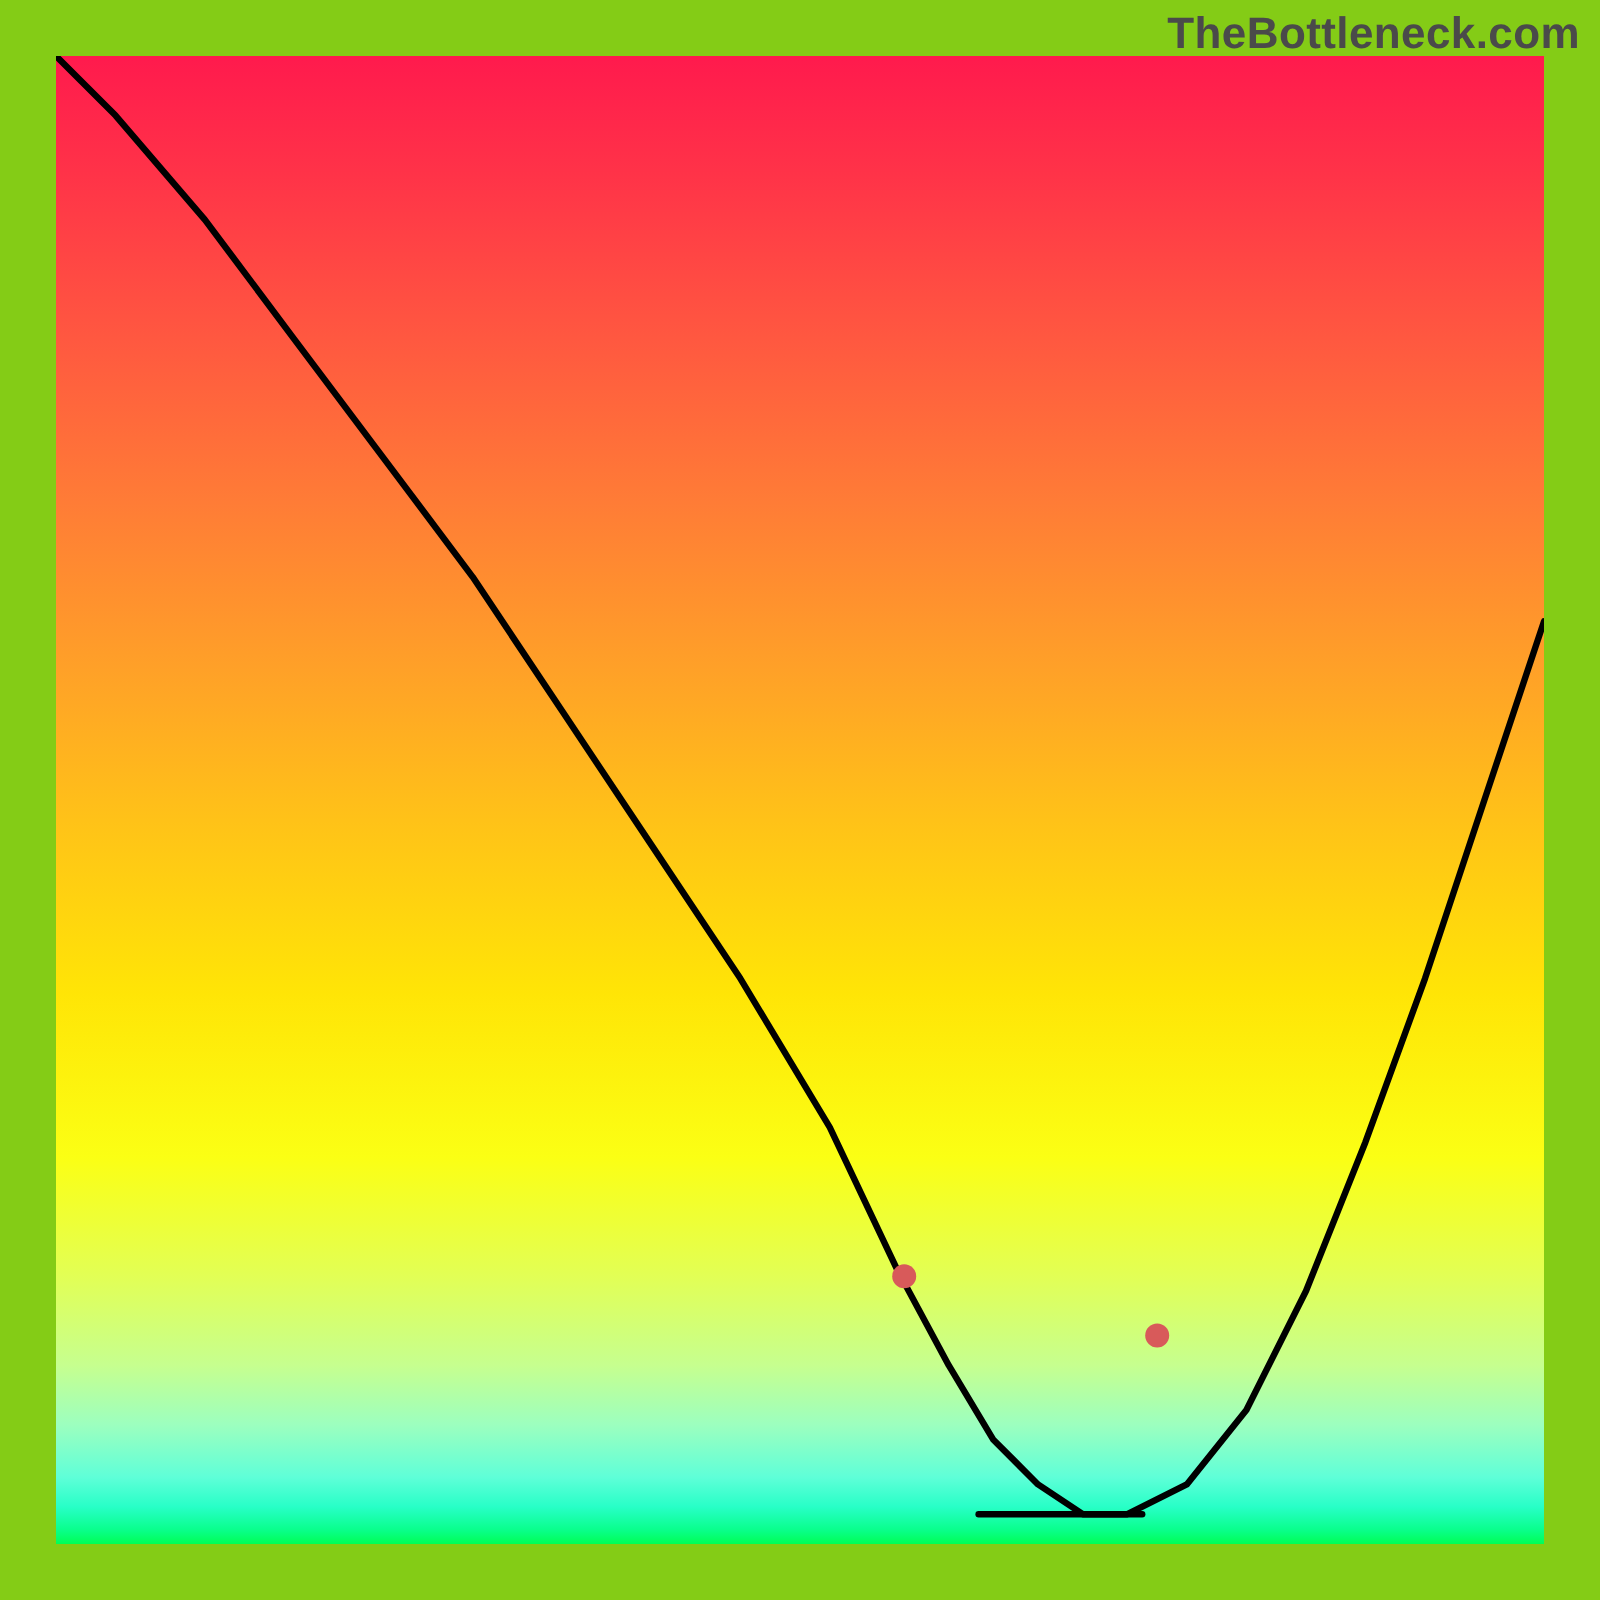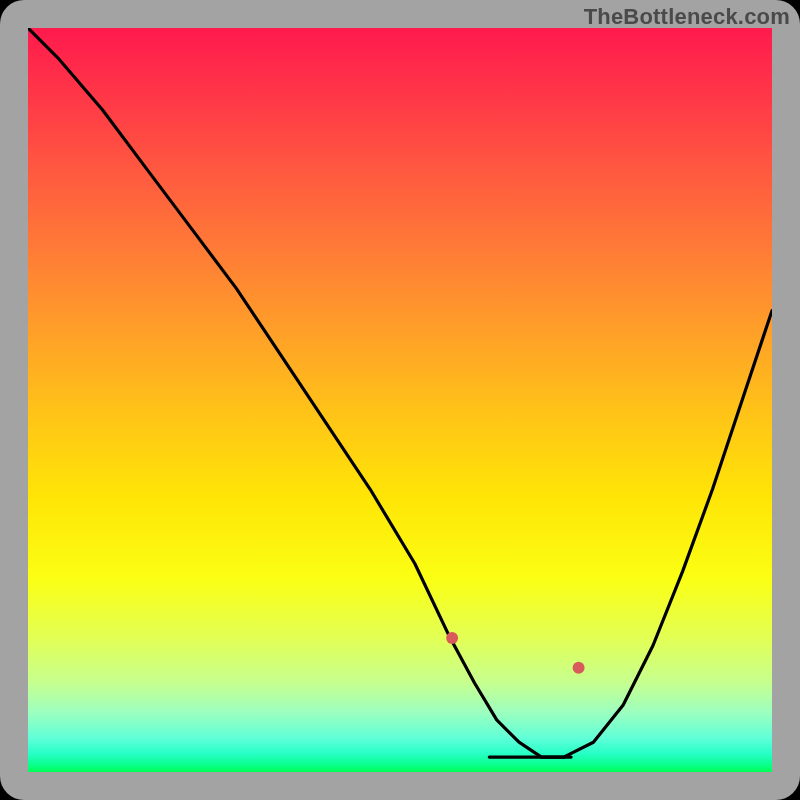--- a/index.html
+++ b/index.html
@@ -8,22 +8,21 @@
     width: 800px;
     height: 800px;
     background: #000;
     overflow: hidden;
     font-family: Arial, Helvetica, sans-serif;
   }
   .frame {
     position: relative;
     width: 800px;
     height: 800px;
-    background: #a3a3a3;
-    border-radius: 24px;
+    background: #84cc16;
   }
   .attribution {
     position: absolute;
     top: 4px;
     right: 10px;
     color: #4a4a4a;
     font-size: 22px;
     font-weight: bold;
     letter-spacing: 0.2px;
     z-index: 10;

